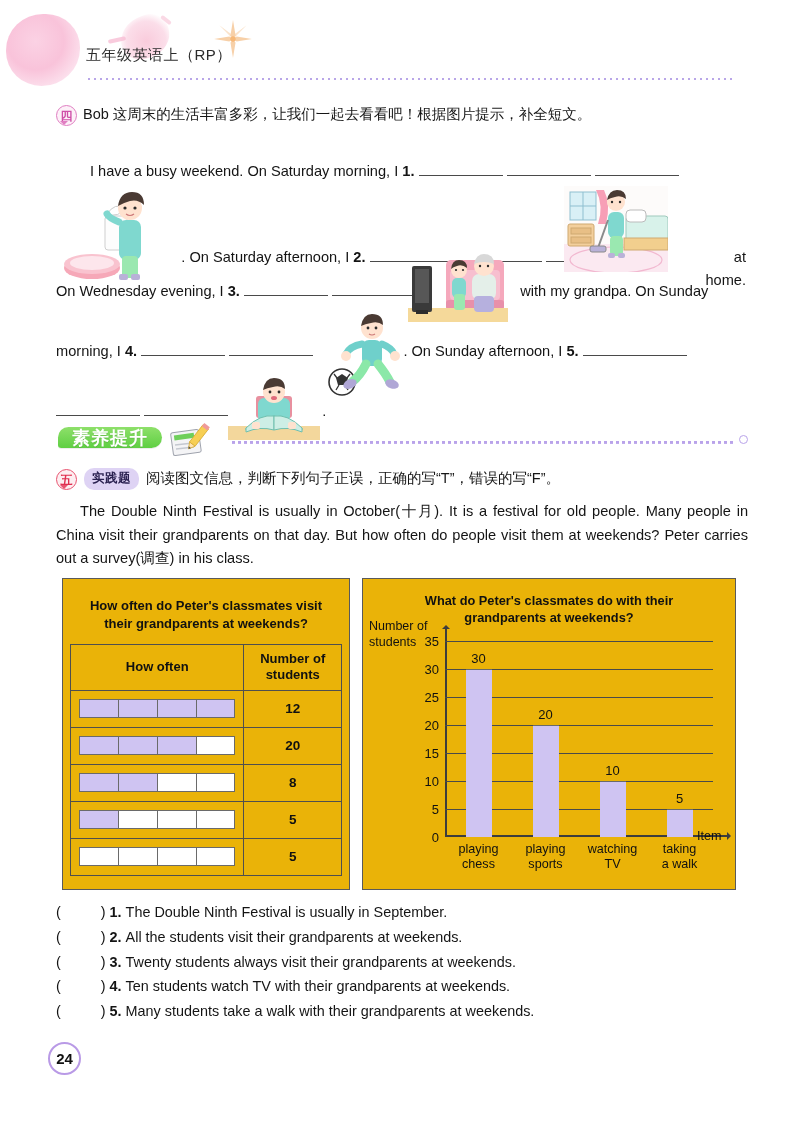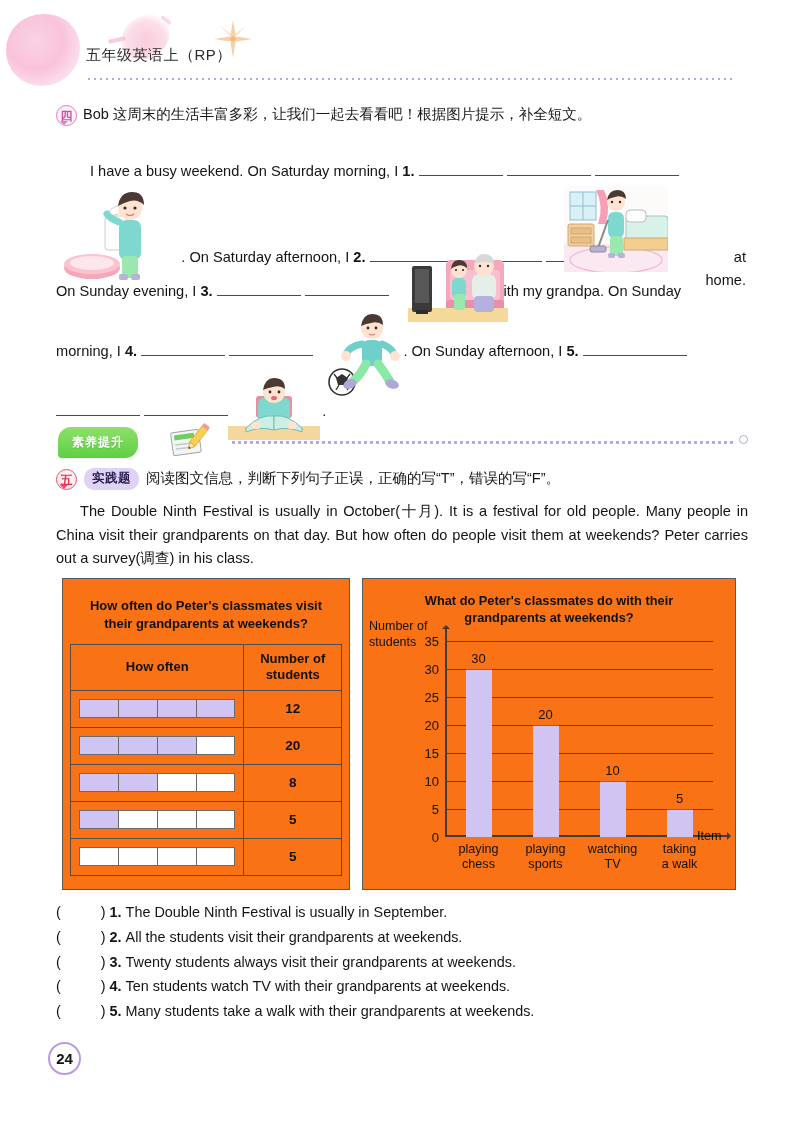--- a/index.html
+++ b/index.html
@@ -85,23 +85,23 @@
   .r3 { position:absolute; left:0px; top:154px; }
   .r4 { position:absolute; left:0px; top:214px; }
   .r5 { position:absolute; left:0px; top:274px; }
 
   
   .ill { position:absolute; }
 
   
   .banner-wrap { position:absolute; left:58px; top:427px; width:690px; height:30px; }
   .banner-tag {
-    position:absolute; left:0; top:0; height:31px; padding:0 14px;
+    position:absolute; left:0; top:0; height:21px; padding:0 14px;
     display:flex; align-items:center; justify-content:center;
-    color:#fff; font-size:12px; font-weight:700; letter-spacing:1px;
+    color:#fff; font-size:18px; font-weight:700; letter-spacing:1px;
     background:linear-gradient(180deg,#8ee06a 0%,#5fcf43 100%);
     border-radius:13px 13px 13px 4px;
     box-shadow: 0 1px 0 rgba(0,0,0,.07);
     text-shadow: 0 1px 1px rgba(0,0,0,.12);
   }
   .banner-line {
     position:absolute; left:174px; top:13px; right:14px; height:4px;
     background-image:repeating-linear-gradient(90deg,#b9a3ea 0 3px,transparent 3px 6px);
     background-size:6px 1.5px; background-repeat:repeat-x; background-position:0 1px;
   }
@@ -126,21 +126,21 @@
     position:absolute; left:56px; top:500px; width:692px;
     font-size:14.6px; line-height:1.62; color:#141414; text-align:justify;
   }
   .sec5-para .indent { display:inline-block; width:24px; }
 
   
   .fig-row { position:absolute; left:62px; top:578px; display:flex; gap:12px; }
 
   
   .card {
-    border:1.6px solid #5a5a5a; background:#f97316;
+    border:1.6px solid #5a5a5a; background:#eab308;
     padding:7px;
   }
   .tbl-card { width:288px; height:312px; }
   .tbl-title {
     text-align:center; font-size:13px; font-weight:700; line-height:1.35;
     color:#111; padding:11px 6px 12px;
   }
   table.freq { width:100%; border-collapse:collapse; table-layout:fixed; }
   table.freq th, table.freq td {
     border:1.4px solid #4f4f4f; text-align:center; font-size:13px; color:#111;
@@ -301,21 +301,21 @@
       <rect x="54" y="67" width="7" height="5" rx="2" fill="#b9b1d8"></rect>
       <circle cx="52" cy="16" r="9" fill="#ffe2cf"></circle>
       <path d="M43 14 q2 -10 10 -10 q9 0 9 9 q-5 -4 -11 -2 q-5 1 -8 3Z" fill="#4a3a33"></path>
       <circle cx="48" cy="16" r="1.2" fill="#2c2c2c"></circle>
         <circle cx="56" cy="16" r="1.2" fill="#2c2c2c"></circle>
       <line x1="44" y1="34" x2="34" y2="62" stroke="#8a8a8a" stroke-width="2"></line>
       <rect x="26" y="60" width="16" height="6" rx="2" fill="#b9b1d8" stroke="#8a8a8a"></rect>
     </svg>
 
     <div class="r3 body-text">
-      <span>On Sunday evening, I</span>
+      <span>On Wednesday evening, I</span>
       <span class="bold-n">3.</span>
       <span class="blank b-md"></span>
       <span class="blank b-md"></span>
       <span style="display:inline-block;width:96px;"></span>
       <span>with my grandpa. On Sunday</span>
     </div>
 
     <svg class="ill" style="left:352px; top:124px;" width="100" height="72" viewBox="0 0 100 72">
       <rect x="38" y="10" width="58" height="48" rx="5" fill="#f5a8bc"></rect>
       <rect x="42" y="20" width="50" height="30" rx="4" fill="#f7bfcf"></rect>

